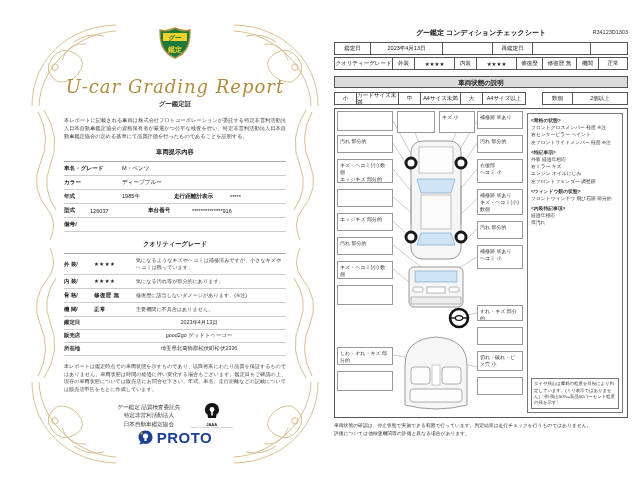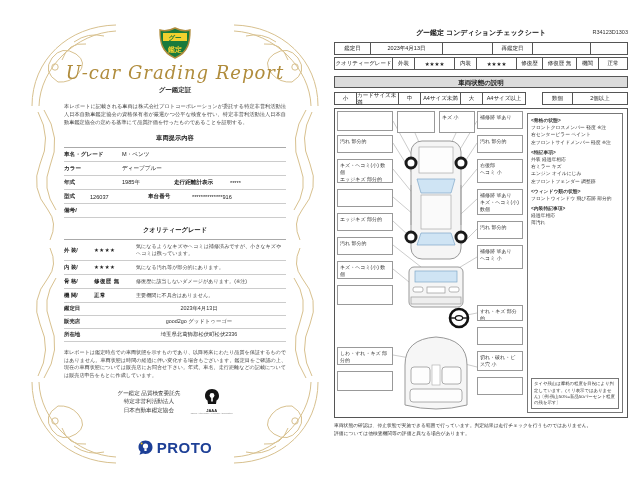--- a/index.html
+++ b/index.html
@@ -3,21 +3,21 @@
 <meta charset="utf-8">
 <style>
   html,body{margin:0;padding:0;background:#e8e8e8;}
   .page{position:relative;width:640px;height:480px;background:#ffffff;overflow:hidden;
         font-family:"Liberation Sans","DejaVu Sans",sans-serif;color:#222;}
   
   .cert{position:absolute;left:28px;top:20px;width:294px;height:448px;background:#fff;}
   .cert-deco{position:absolute;inset:0;pointer-events:none;}
   .cert-inner{position:absolute;left:36px;top:0;width:222px;}
   .cert-logo{display:block;margin:6px auto 0;}
-  .cert-title{margin-top:2px;text-align:center;font-family:"DejaVu Serif","Liberation Serif",serif;
+  .cert-title{margin-top:16px;text-align:center;font-family:"DejaVu Serif","Liberation Serif",serif;
               font-style:italic;font-size:18px;color:#b08c3c;letter-spacing:1px;white-space:nowrap;}
   .cert-sub{margin-top:3px;text-align:center;font-size:6.5px;font-weight:bold;color:#333;}
   .cert-intro{margin-top:7px;font-size:5.2px;line-height:1.55;color:#444;text-align:justify;}
   .sec-title{margin-top:8px;text-align:center;font-size:6.3px;font-weight:bold;color:#222;}
   .vt{margin-top:4px;border-top:1px solid #aaa;}
   .vt-row{display:flex;align-items:center;height:13px;border-bottom:1px solid #ccc;font-size:5.6px;}
   .vt-label{font-weight:bold;color:#222;}
   .w58{width:58px;flex:none;} .w44{width:44px;flex:none;}
   .gr-row{display:flex;align-items:center;border-bottom:1px solid #ccc;font-size:5.4px;padding:3px 0;}
   .gr-label{width:30px;flex:none;font-weight:bold;}
@@ -25,21 +25,21 @@
   .gr-desc{flex:1;font-size:5.1px;line-height:1.35;color:#444;}
   .info-row{display:flex;align-items:center;height:12px;border-bottom:1px solid #ccc;font-size:5.4px;}
   .info-label{width:48px;flex:none;font-weight:bold;}
   .info-val{flex:1;text-align:center;color:#333;}
   .cert-disc{margin-top:7px;font-size:5.1px;line-height:1.5;color:#444;text-align:justify;}
   .issuer{margin-top:9px;display:flex;justify-content:center;align-items:center;gap:10px;}
   .issuer-lines{text-align:center;font-size:5.6px;line-height:1.6;color:#333;}
   .jaaa{text-align:center;}
   .jaaa-label{font-size:4px;font-weight:bold;line-height:1;}
   .jaaa-sub{font-size:2.4px;color:#888;line-height:1.2;}
-  .proto{margin-top:24px;display:flex;justify-content:center;align-items:center;gap:4px;}
+  .proto{margin-top:0;display:flex;justify-content:center;align-items:center;gap:4px;}
   .proto-text{font-size:15px;font-weight:bold;color:#1d3f96;letter-spacing:0.5px;
               font-family:"Liberation Sans",sans-serif;}
   
   .sheet{position:absolute;left:334px;top:28px;width:294px;height:414px;background:#fff;font-size:5.5px;}
   .sheet-title{position:absolute;left:0;top:0;width:100%;text-align:center;font-size:7px;font-weight:bold;color:#222;}
   .sheet-serial{position:absolute;right:0;top:1px;font-size:5.5px;color:#333;}
   .trow{position:absolute;left:0;width:294px;display:flex;height:13px;border:1px solid #555;box-sizing:border-box;}
   .trow .c{border-right:1px solid #555;display:flex;align-items:center;justify-content:center;
            box-sizing:border-box;overflow:hidden;white-space:nowrap;}
   .trow .c:last-child{border-right:0;}

